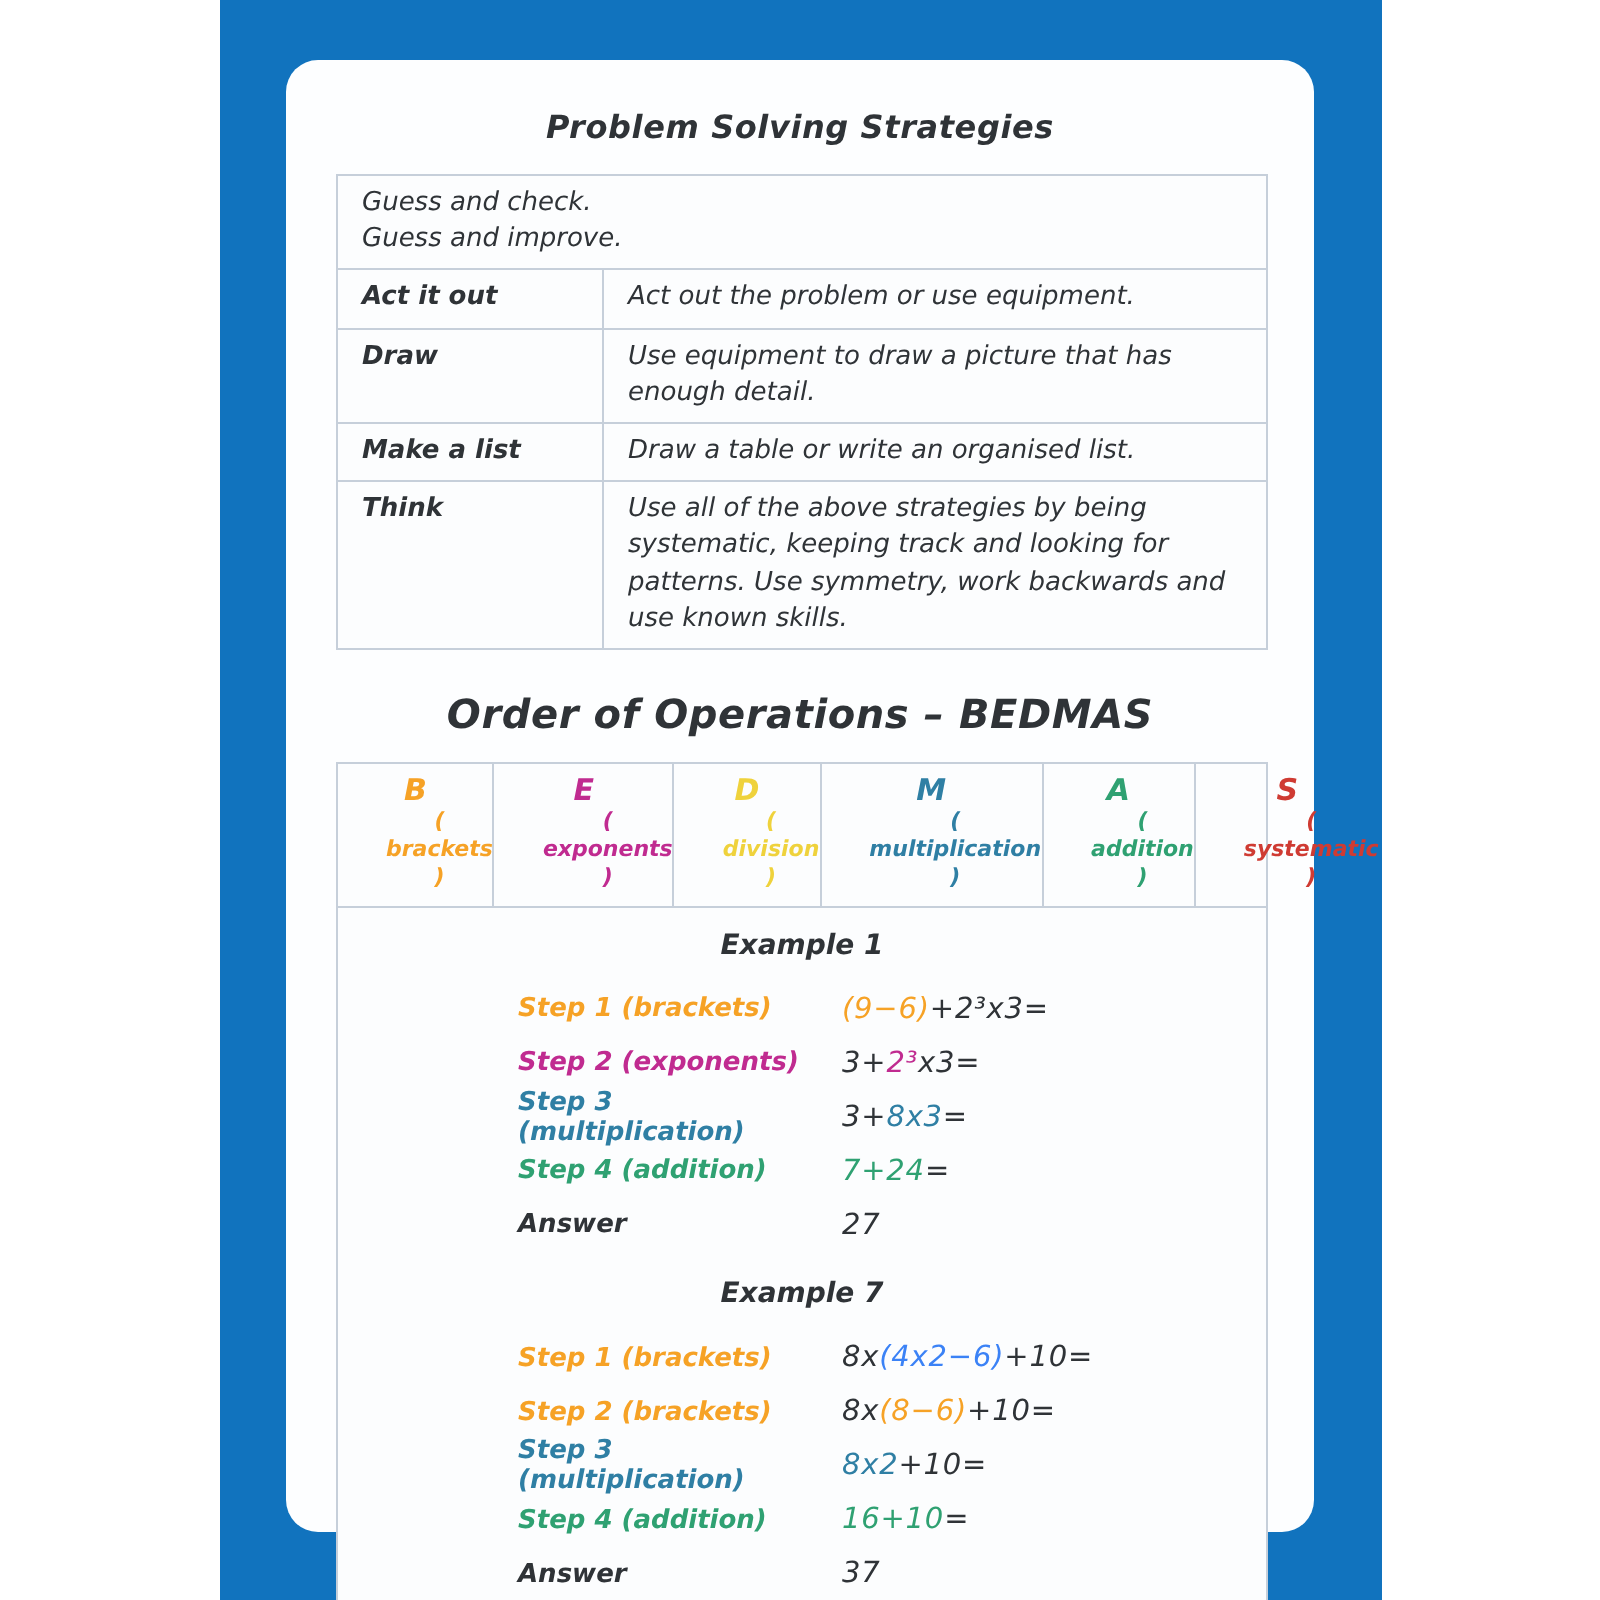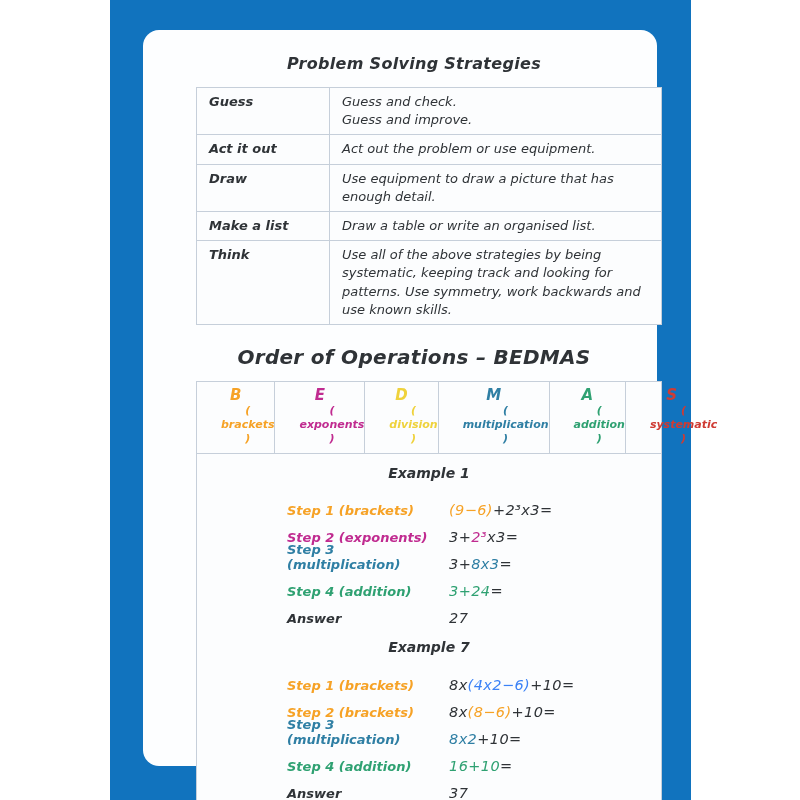--- a/index.html
+++ b/index.html
@@ -6,21 +6,21 @@
   body{
     width:800px;height:800px;overflow:hidden;
     font-family:"DejaVu Sans", sans-serif;
     font-style:italic;
     -webkit-font-smoothing:antialiased;
   }
   .canvas{position:relative;width:800px;height:800px;background:#ffffff;overflow:hidden;}
   .frame{position:absolute;left:110px;top:0;width:581px;height:800px;}
   .page{
     position:absolute;left:33px;top:30px;width:514px;height:736px;
-    background:#fdfeff;border-radius:16px;box-sizing:border-box;padding-left:28px;
+    background:#fdfeff;border-radius:16px;box-sizing:border-box;
   }
   .title{
     margin:24px 0 0;text-align:center;
     font-size:16px;font-weight:bold;letter-spacing:0.3px;
   }
   
   .s-table{
     margin:14px 0 0 25px;width:466px;box-sizing:border-box;
     border:1px solid #c6cfda;background:#fcfdfe;
   }
@@ -45,36 +45,35 @@
     border:1px solid #c6cfda;background:#fcfdfe;
   }
   .b-head{display:flex;border-bottom:1px solid #c6cfda;}
   .b-cell{flex:1;text-align:center;padding:4px 0 6px;}
   .b-cell + .b-cell{border-left:1px solid #c6cfda;}
   .b-letter{font-size:15px;font-weight:bold;line-height:1.2;}
   .b-word{font-size:11px;font-weight:bold;line-height:1.3;margin-left:24px;}
   .b-body{height:353px;box-sizing:border-box;padding-top:10px;}
   .ex-title{text-align:center;font-size:14px;font-weight:bold;margin:0 0 8px;line-height:1.4;}
   .example + .example{margin-top:12px;}
-  .step{display:flex;align-items:flex-end;height:27px;padding-left:90px;}
+  .step{display:flex;align-items:center;height:27px;padding-left:90px;}
   .step-label{width:162px;flex:none;font-size:13px;font-weight:bold;}
   .step-eq{font-size:14.5px;font-weight:normal;letter-spacing:0.4px;white-space:nowrap;}
 </style>
 </head>
 <body>
 
 <div class="canvas">
   <div class="frame" style="background-color: rgb(17, 115, 190);">
     <div class="page" style="color: rgb(47, 51, 55);">
 
       <h1 class="title">Problem Solving Strategies</h1>
 
       <div class="s-table">
         <div class="s-row">
-          <div class="s-name">Guess</div>
           <div class="s-desc">Guess and check.
 Guess and improve.</div>
         </div>
         <div class="s-row">
           <div class="s-name">Act it out</div>
           <div class="s-desc">Act out the problem or use equipment.</div>
         </div>
         <div class="s-row">
           <div class="s-name">Draw</div>
           <div class="s-desc">Use equipment to draw a picture that has enough detail.</div>
@@ -138,21 +137,21 @@
             </div>
             <div class="step">
               <div class="step-label" style="color: rgb(47, 127, 164);">Step 3 (multiplication)</div>
               <div class="step-eq">
                 <span style="color: rgb(47, 51, 55);">3+</span><span style="color: rgb(47, 127, 164);">8x3</span><span style="color: rgb(47, 51, 55);">=</span>
               </div>
             </div>
             <div class="step">
               <div class="step-label" style="color: rgb(47, 161, 114);">Step 4 (addition)</div>
               <div class="step-eq">
-                <span style="color: rgb(47, 161, 114);">3+24</span><span style="color: rgb(47, 51, 55);">=</span>
+                <span style="color: rgb(47, 161, 114);">7+24</span><span style="color: rgb(47, 51, 55);">=</span>
               </div>
             </div>
             <div class="step">
               <div class="step-label" style="color: rgb(47, 51, 55);">Answer</div>
               <div class="step-eq">
                 <span style="color: rgb(47, 51, 55);">27</span>
               </div>
             </div>
           </div>
 

